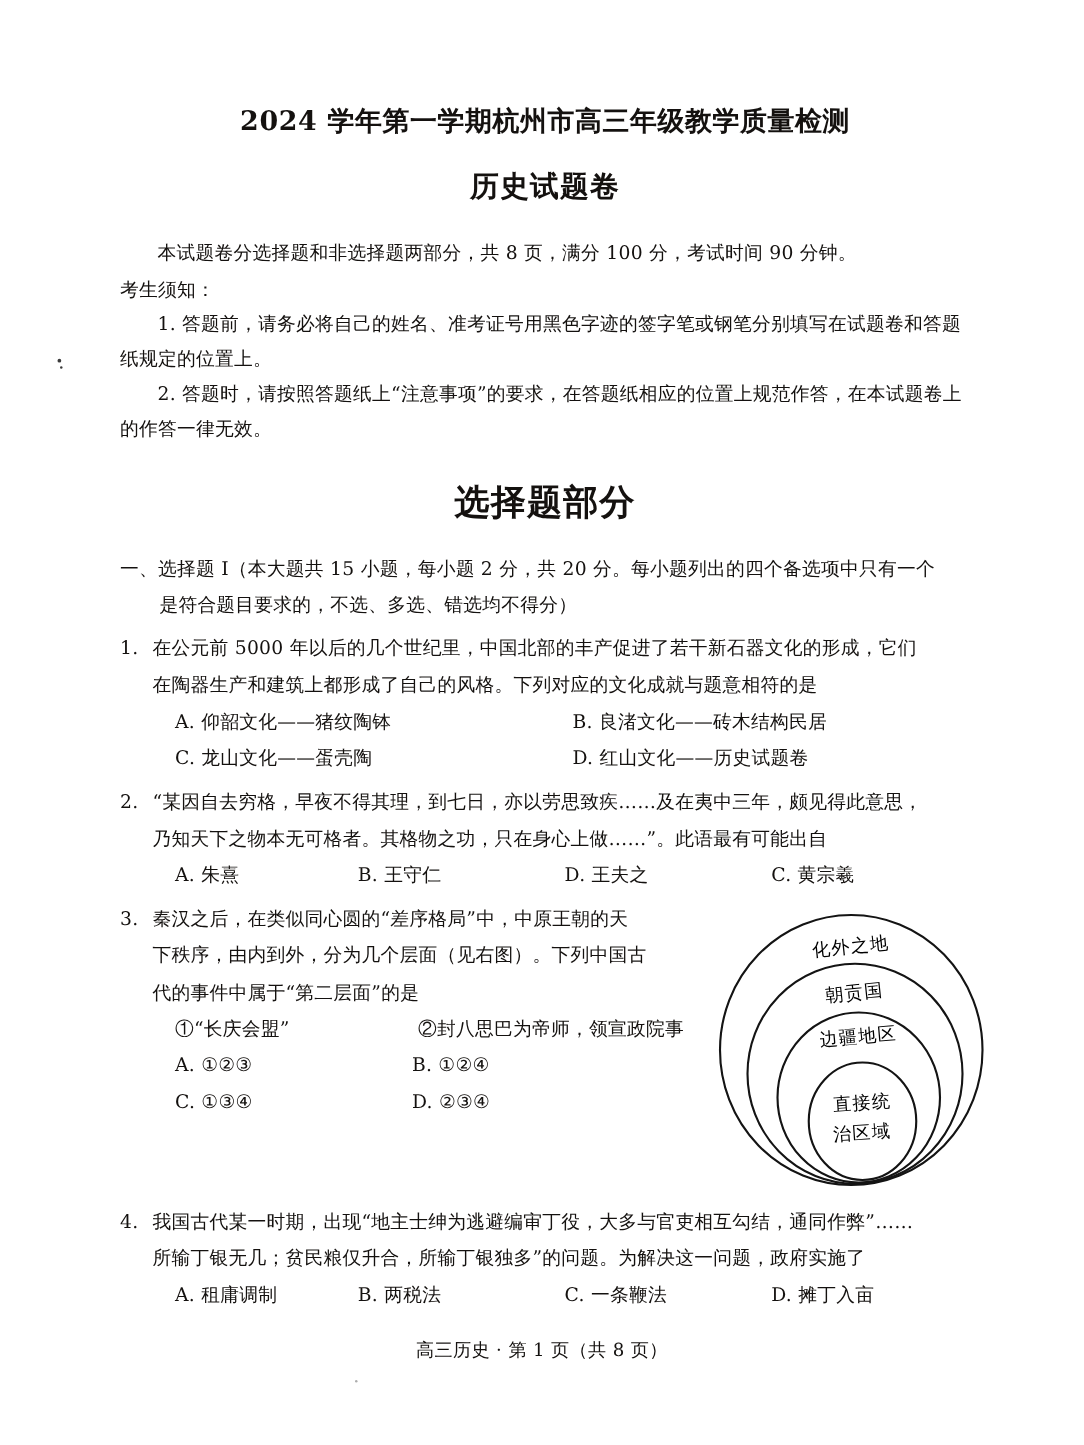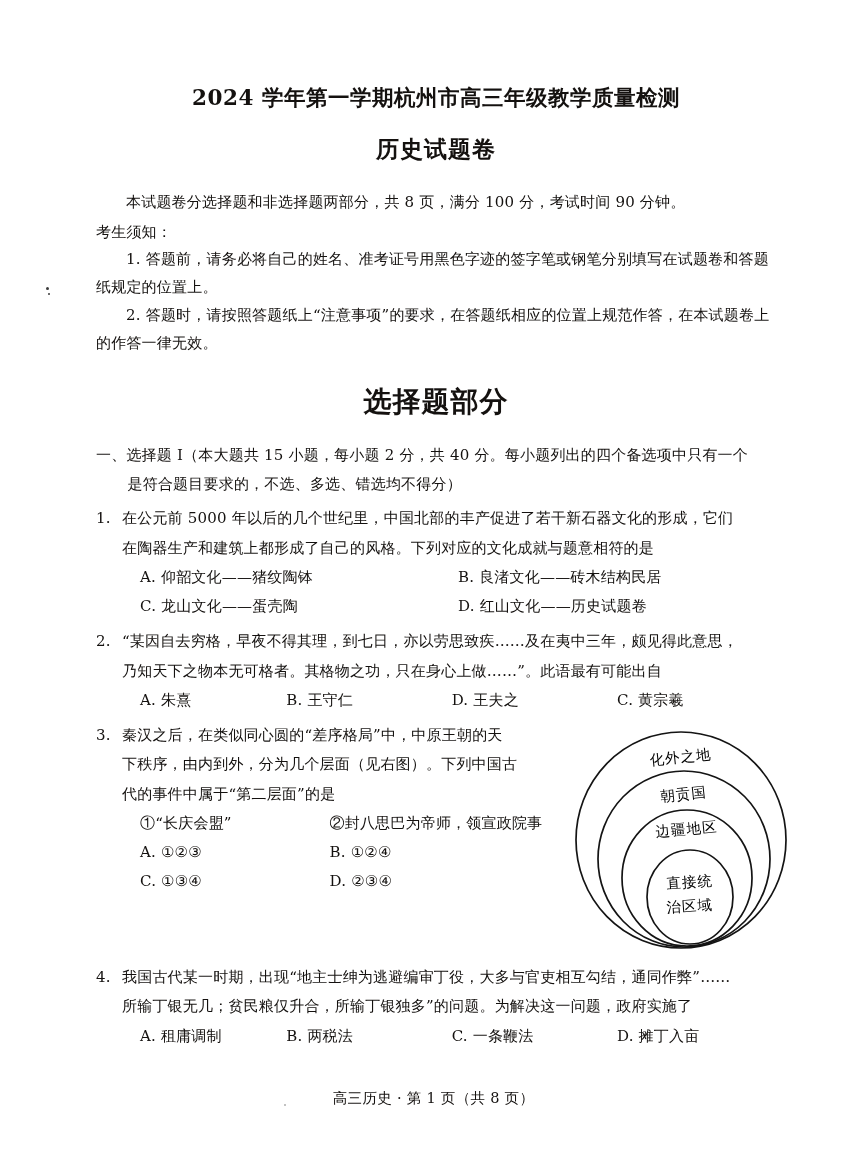--- a/index.html
+++ b/index.html
@@ -128,21 +128,21 @@
   .fig-label {
     font-size: 14.5px;
     letter-spacing: 1px;
     white-space: nowrap;
     text-anchor: middle;
   }
   .footer {
     position: absolute;
     left: 0;
     right: 0;
-    bottom: 48px;
+    bottom: 66px;
     text-align: center;
     font-size: 14.5px;
     letter-spacing: 0.3px;
   }
   .edge-dot {
     position: absolute;
     background: #3b3b3b;
     border-radius: 50%;
   }
   .speck {
@@ -167,21 +167,21 @@
     <h2 class="title-sub">历史试题卷</h2>
 
     <p class="lead">本试题卷分选择题和非选择题两部分，共 8 页，满分 100 分，考试时间 90 分钟。</p>
     <p class="notice-label">考生须知：</p>
     <p class="notice-item">1. 答题前，请务必将自己的姓名、准考证号用黑色字迹的签字笔或钢笔分别填写在试题卷和答题纸规定的位置上。</p>
     <p class="notice-item">2. 答题时，请按照答题纸上“注意事项”的要求，在答题纸相应的位置上规范作答，在本试题卷上的作答一律无效。</p>
 
     <h3 class="section-title">选择题部分</h3>
 
     <div class="part-head">
-      <span>一、选择题 I（本大题共 15 小题，每小题 2 分，共 40 分。每小题列出的四个备选项中只有一个</span>
+      <span>一、选择题 I（本大题共 15 小题，每小题 2 分，共 20 分。每小题列出的四个备选项中只有一个</span>
       <span class="hang">是符合题目要求的，不选、多选、错选均不得分）</span>
     </div>
 
     <div class="q">
       <span class="num">1.</span>
       <p>在公元前 5000 年以后的几个世纪里，中国北部的丰产促进了若干新石器文化的形成，它们</p>
       <p>在陶器生产和建筑上都形成了自己的风格。下列对应的文化成就与题意相符的是</p>
       <div class="opts two">
         <div>A. 仰韶文化——猪纹陶钵</div>
         <div>B. 良渚文化——砖木结构民居</div>
@@ -205,21 +205,21 @@
     </div>
 
     <div class="q q3wrap">
       <span class="num">3.</span>
       <div class="q3text">
         <p>秦汉之后，在类似同心圆的“差序格局”中，中原王朝的天</p>
         <p>下秩序，由内到外，分为几个层面（见右图）。下列中国古</p>
         <p>代的事件中属于“第二层面”的是</p>
         <div class="opts" style="padding-left:18px;">
           <div style="width:46%;">①“长庆会盟”</div>
-          <div style="width:54%;">②封八思巴为帝师，领宣政院事</div>
+          <div style="width:54%;text-align:center;">②封八思巴为帝师，领宣政院事</div>
         </div>
         <div class="opts" style="padding-left:18px;">
           <div style="width:46%;">A. ①②③</div>
           <div style="width:54%;">B. ①②④</div>
         </div>
         <div class="opts" style="padding-left:18px;">
           <div style="width:46%;">C. ①③④</div>
           <div style="width:54%;">D. ②③④</div>
         </div>
       </div>

